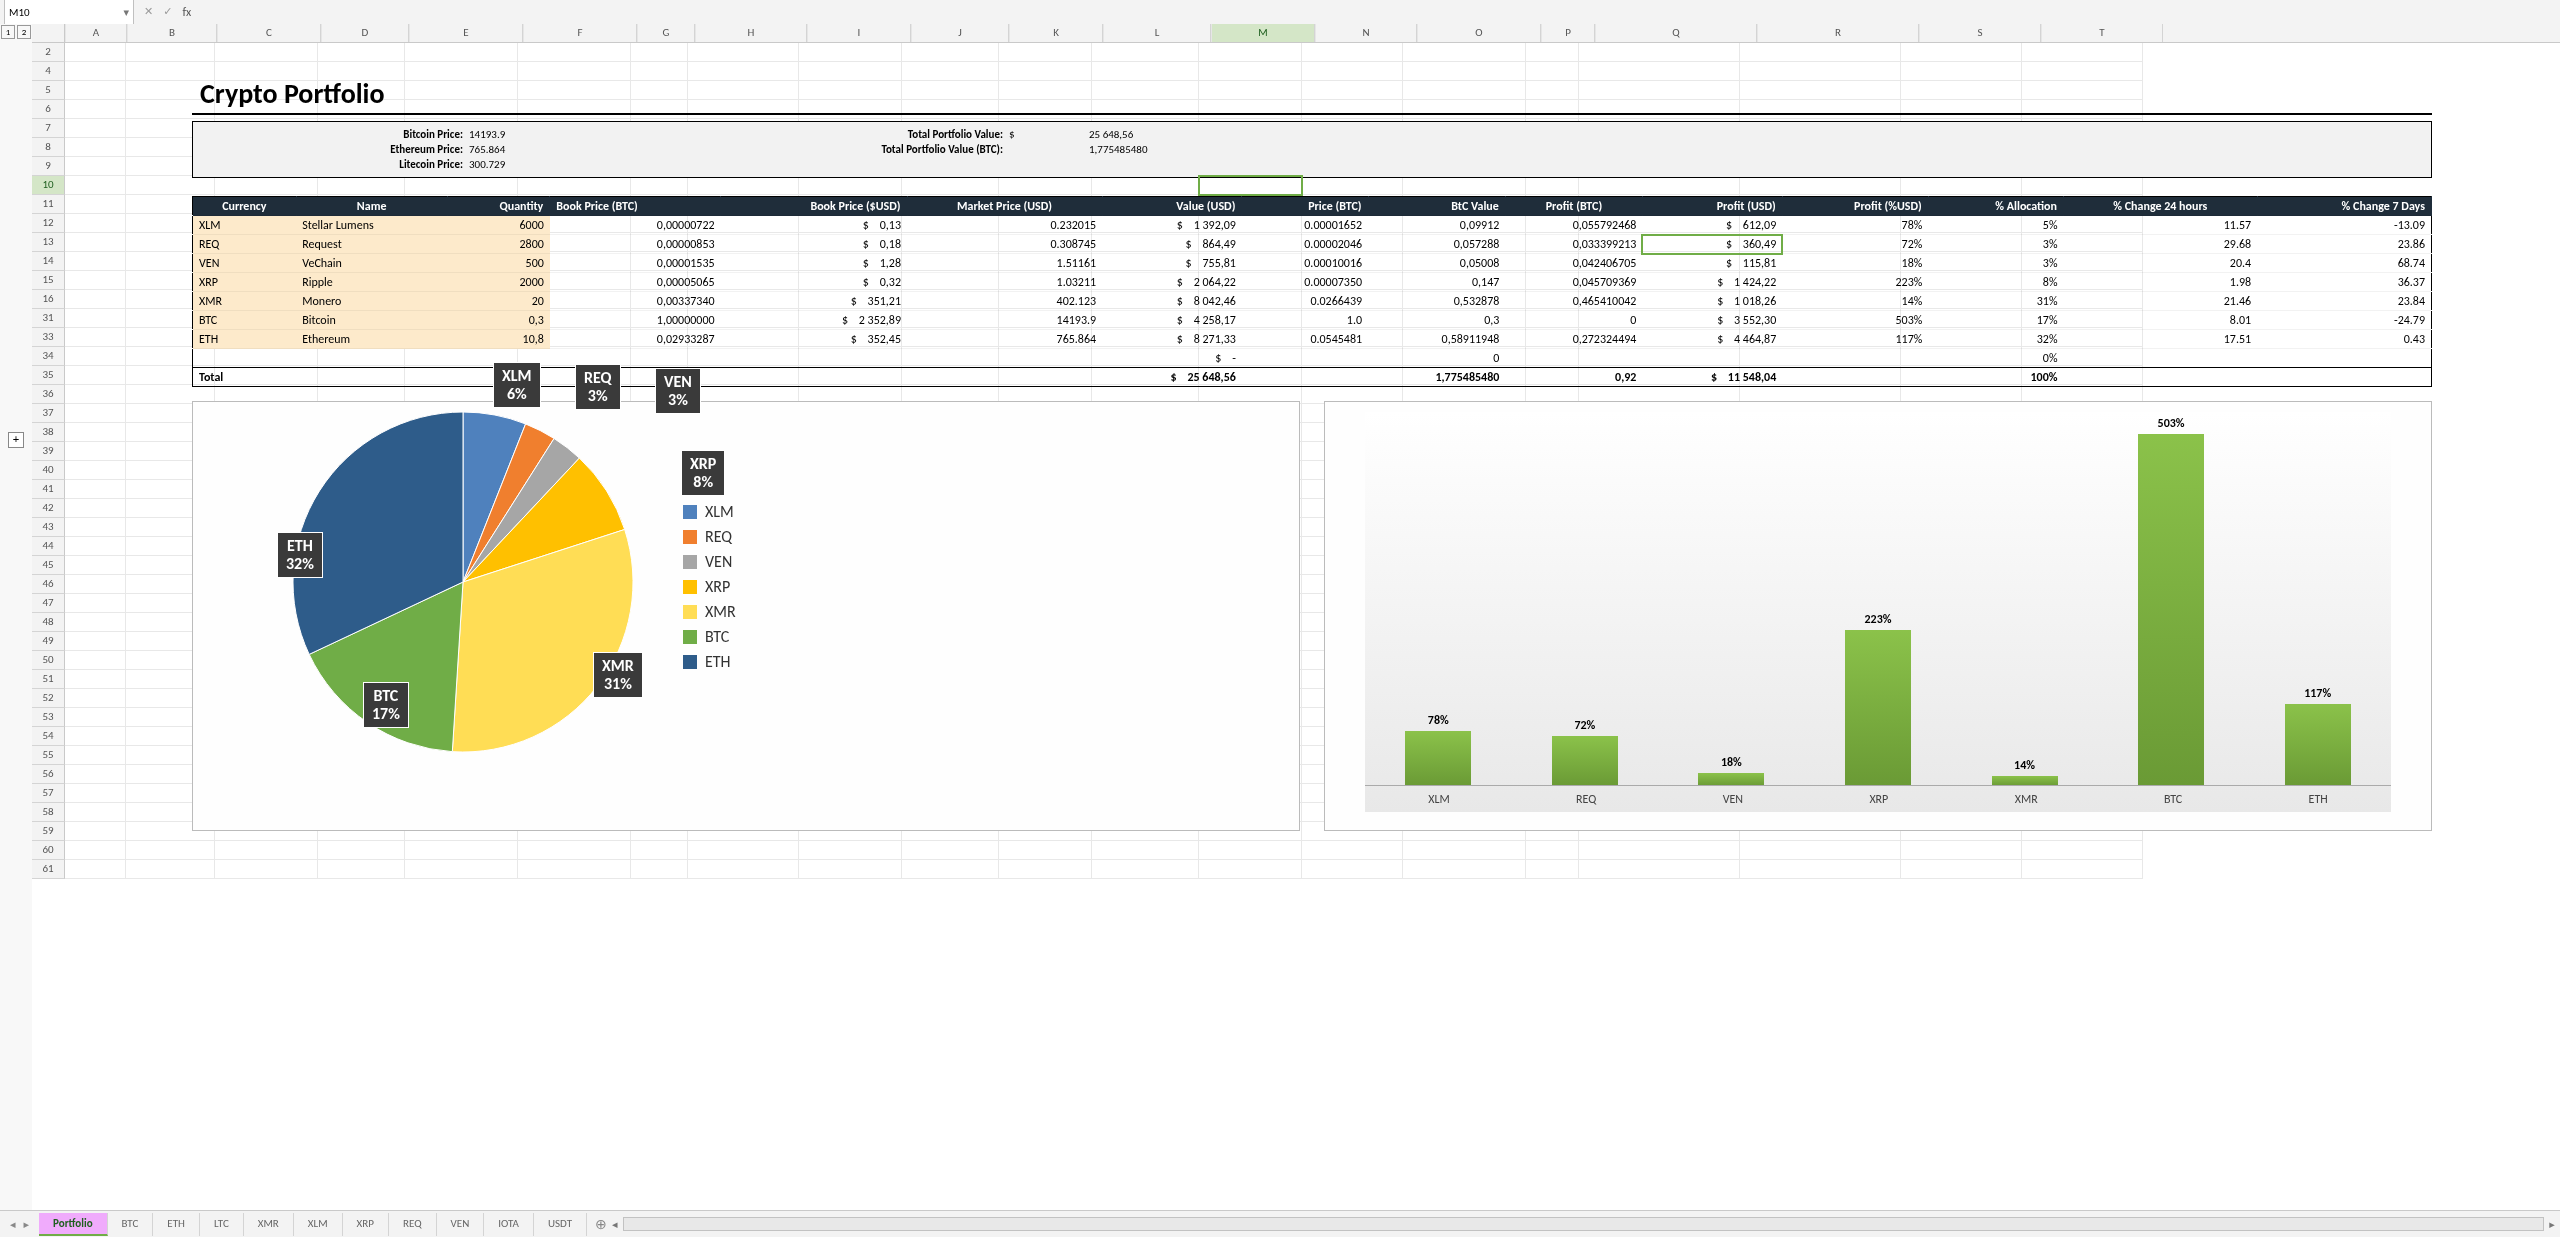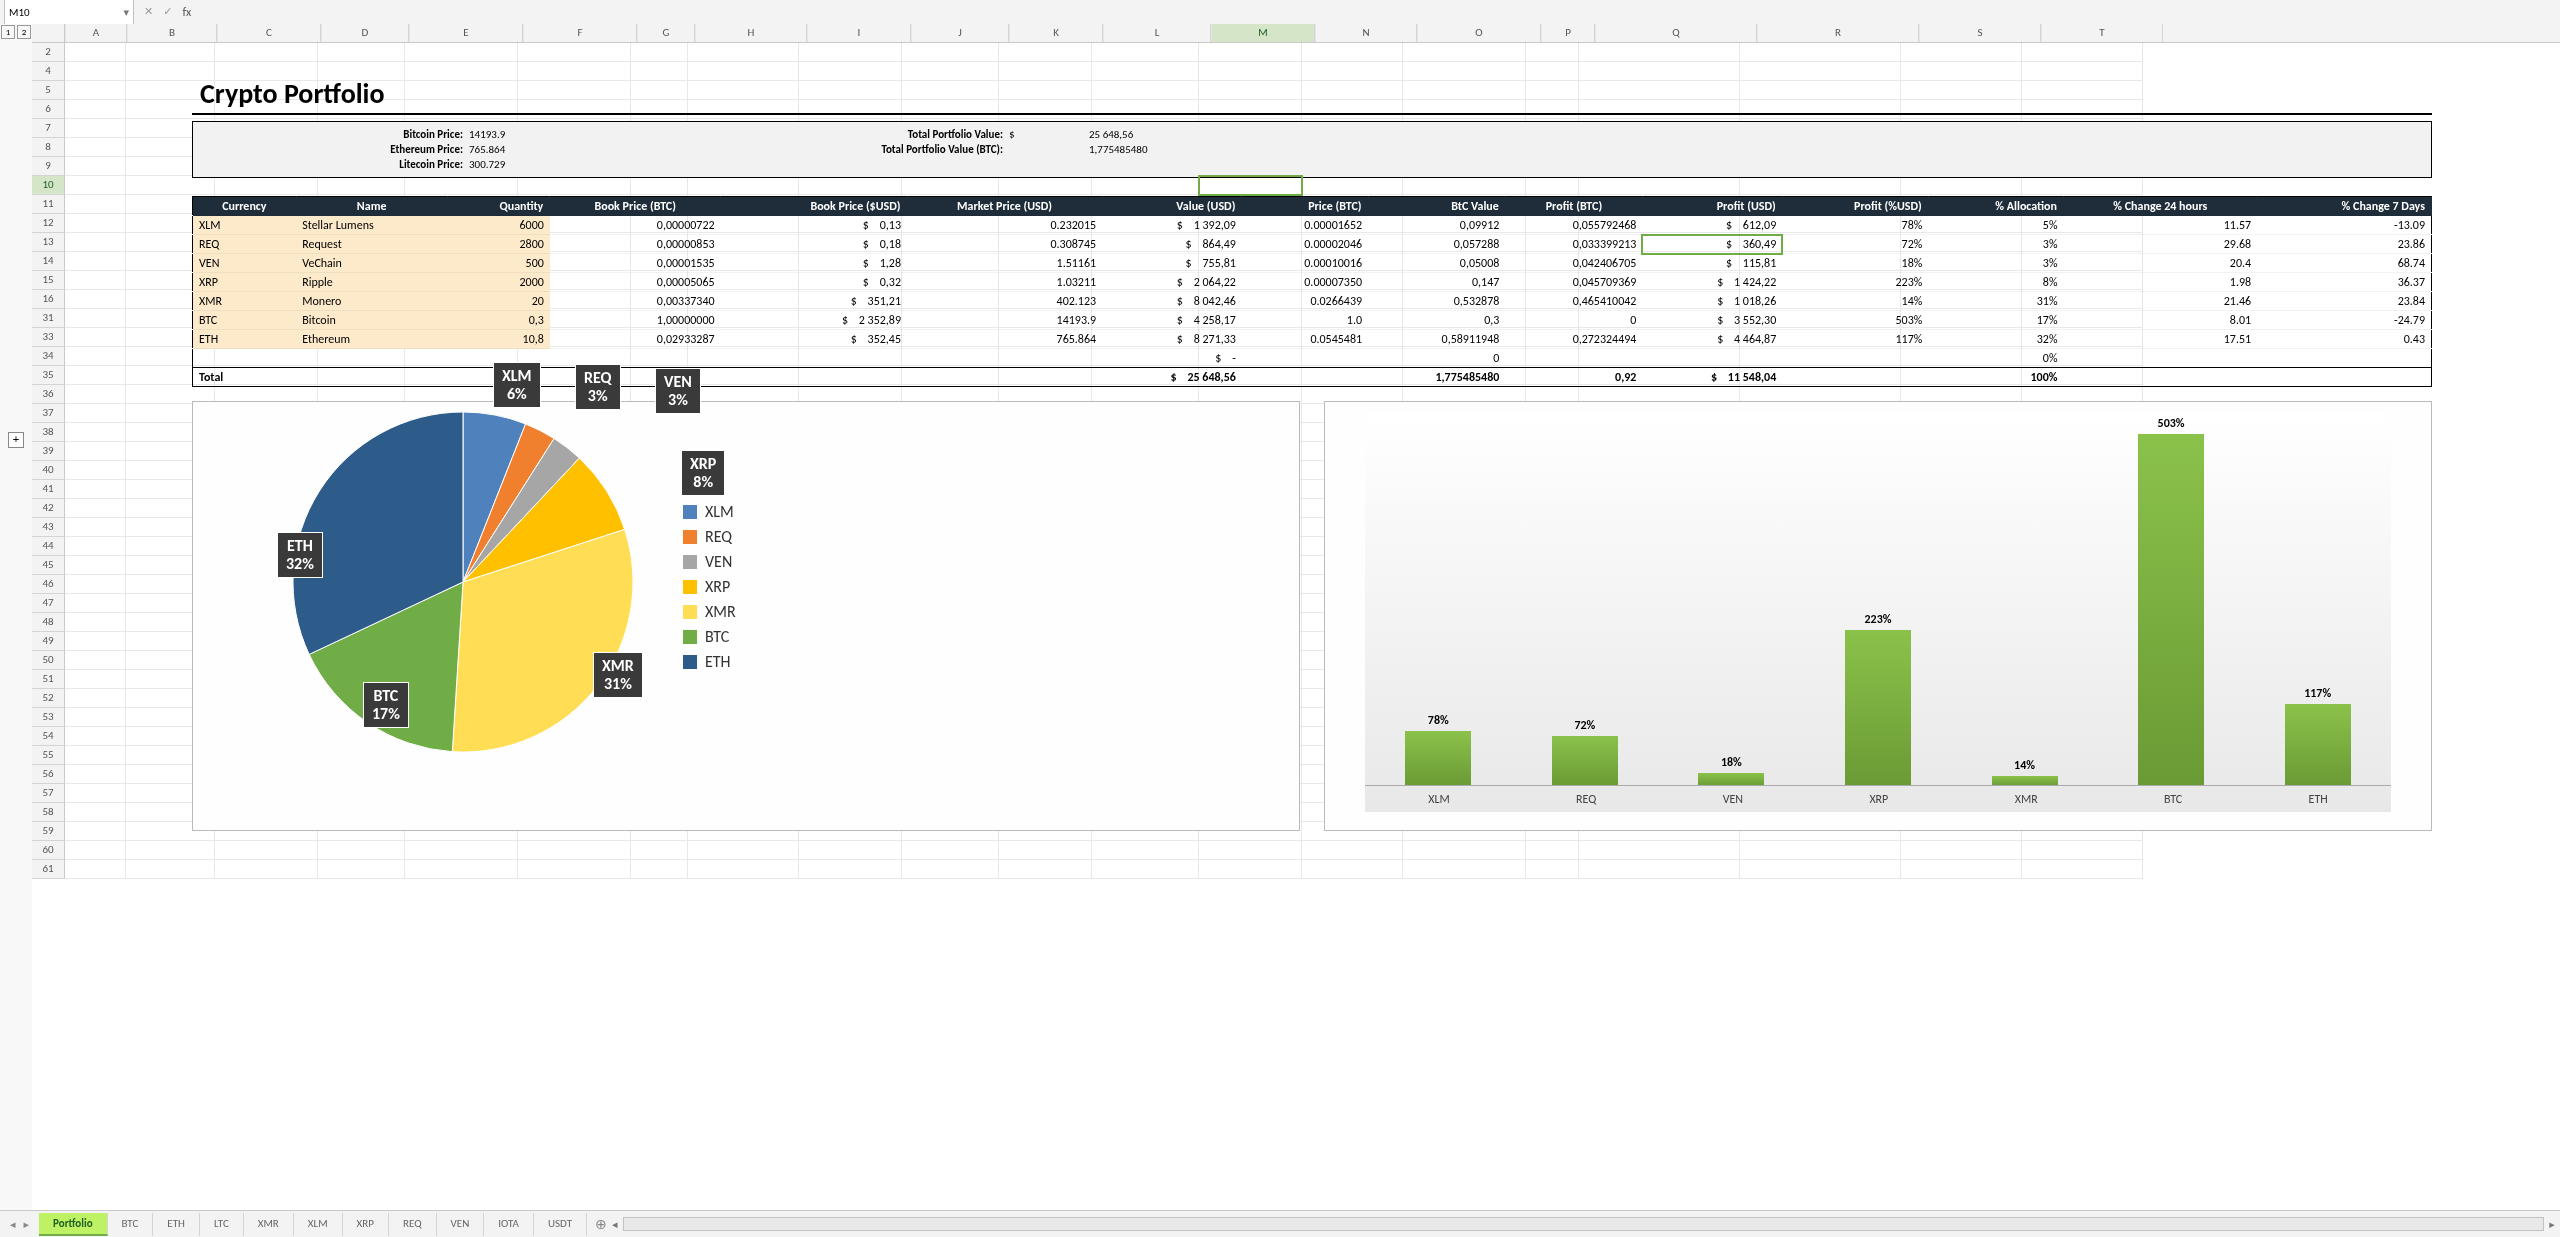--- a/index.html
+++ b/index.html
@@ -69,21 +69,21 @@
   .barchart{position:relative;height:400px;margin:10px 40px 18px 40px;background:linear-gradient(#fff,#e8e8e8)}
   .bars{position:absolute;left:0;right:0;bottom:26px;top:10px;display:flex;align-items:flex-end;justify-content:space-around}
   .bar{width:66px;background:linear-gradient(#8bc24a,#6a9a35);position:relative}
   .bar .bv{position:absolute;top:-18px;left:0;right:0;text-align:center;font-weight:700;font-size:12px}
   .baxis{position:absolute;left:0;right:0;bottom:0;height:26px;display:flex;justify-content:space-around;align-items:center;font-size:12px;color:#444;border-top:1px solid #aaa}
 
   
   .tabs{position:absolute;left:0;right:0;bottom:0;height:26px;background:#f3f3f3;border-top:1px solid #c9c9c9;display:flex;align-items:center}
   .tabs .nav{display:flex;gap:8px;padding:0 10px;color:#888}
   .tabs .tab{padding:4px 14px;border-right:1px solid #d4d4d4;color:#666;cursor:default}
-  .tabs .tab.active{background:#bef264;border-bottom:2px solid #70ad47;color:#206020;font-weight:600}
+  .tabs .tab.active{background:#f0abfc;border-bottom:2px solid #70ad47;color:#206020;font-weight:600}
   .tabs .add{margin-left:8px;color:#888;font-size:14px}
   .tabs .hscroll{margin-left:auto;flex:1;height:16px;display:flex;align-items:center}
   .tabs .hscroll .tr{flex:1;height:12px;background:#e8e8e8;border:1px solid #c2c2c2}
   .tabs .hscroll .ar{width:16px;text-align:center;color:#777}
 
   .chevronDown::before{content:"▾"}
   .tick::before{content:"✓"}
   .cross::before{content:"✕"}
   .ltlt::before{content:"◂"}
   .gtgt::before{content:"▸"}
@@ -1176,21 +1176,21 @@
           <span></span>
           <span></span>
     </div>
 
     <table class="tbl" id="ptable">
           <tbody>
             <tr>
               <th>Currency</th>
               <th>Name</th>
               <th style="text-align:right">Quantity</th>
-              <th style="text-align:center">Book Price (BTC)</th>
+              <th style="text-align:left">Book Price (BTC)</th>
               <th style="text-align:right">Book Price ($USD)</th>
               <th style="">Market Price (USD)</th>
               <th style="text-align:right">Value (USD)</th>
               <th style="text-align:right">Price (BTC)</th>
               <th style="text-align:right">BtC Value</th>
               <th style="text-align:center">Profit (BTC)</th>
               <th style="text-align:right">Profit (USD)</th>
               <th style="text-align:right">Profit (%USD)</th>
               <th style="text-align:right">% Allocation</th>
               <th style="">% Change 24 hours</th>

